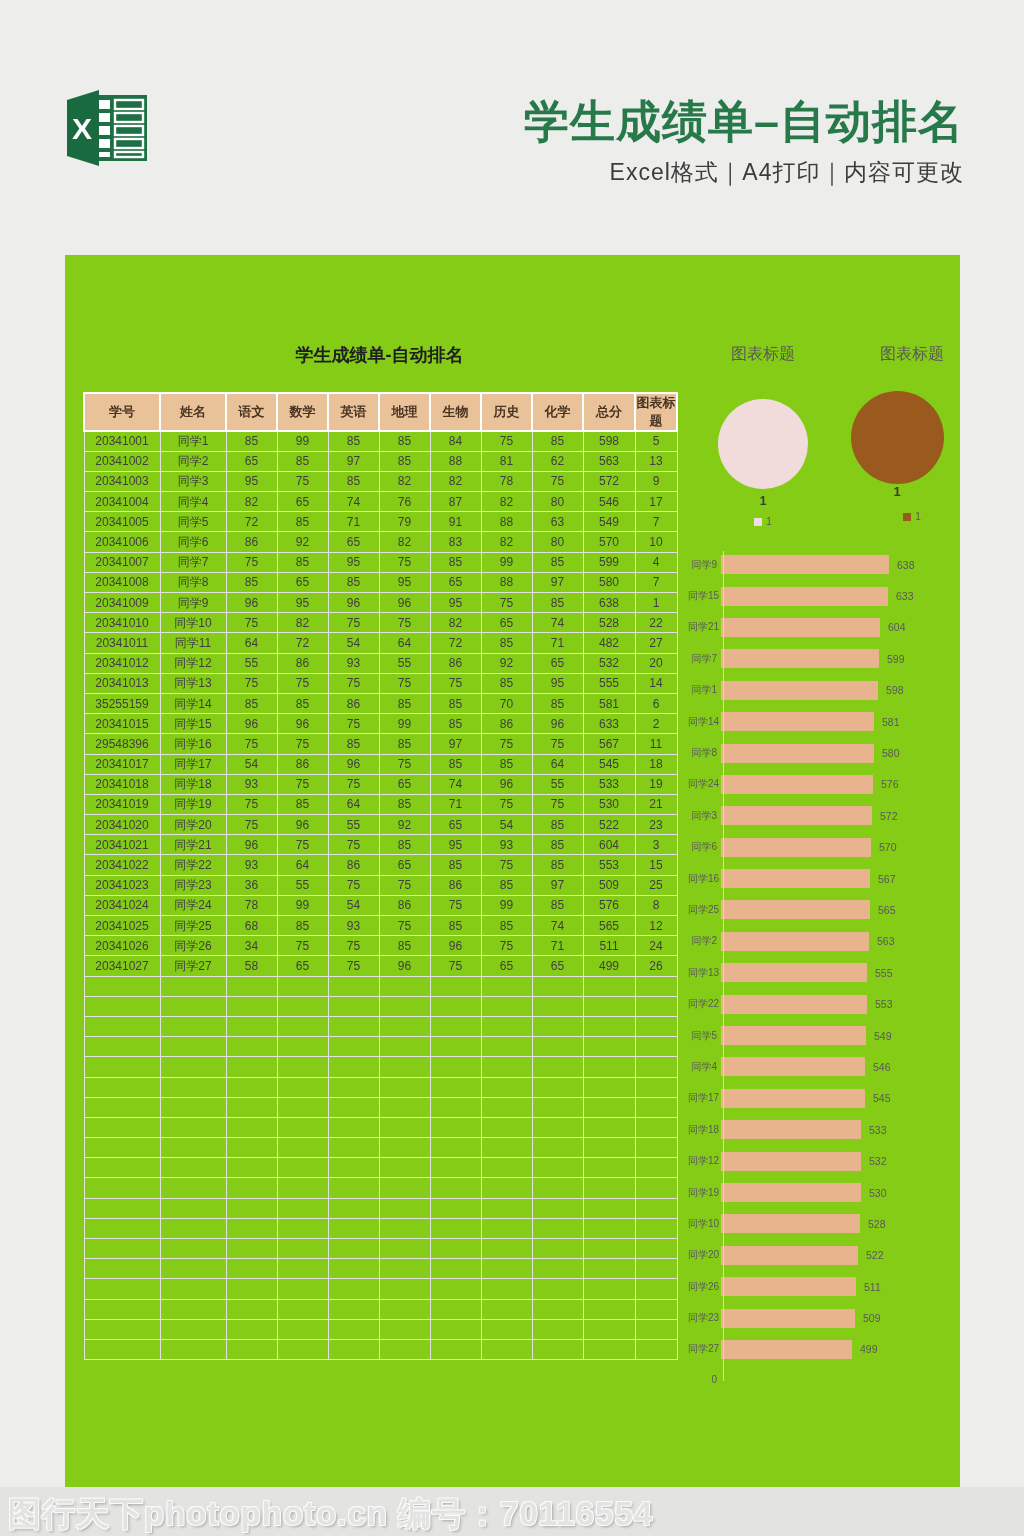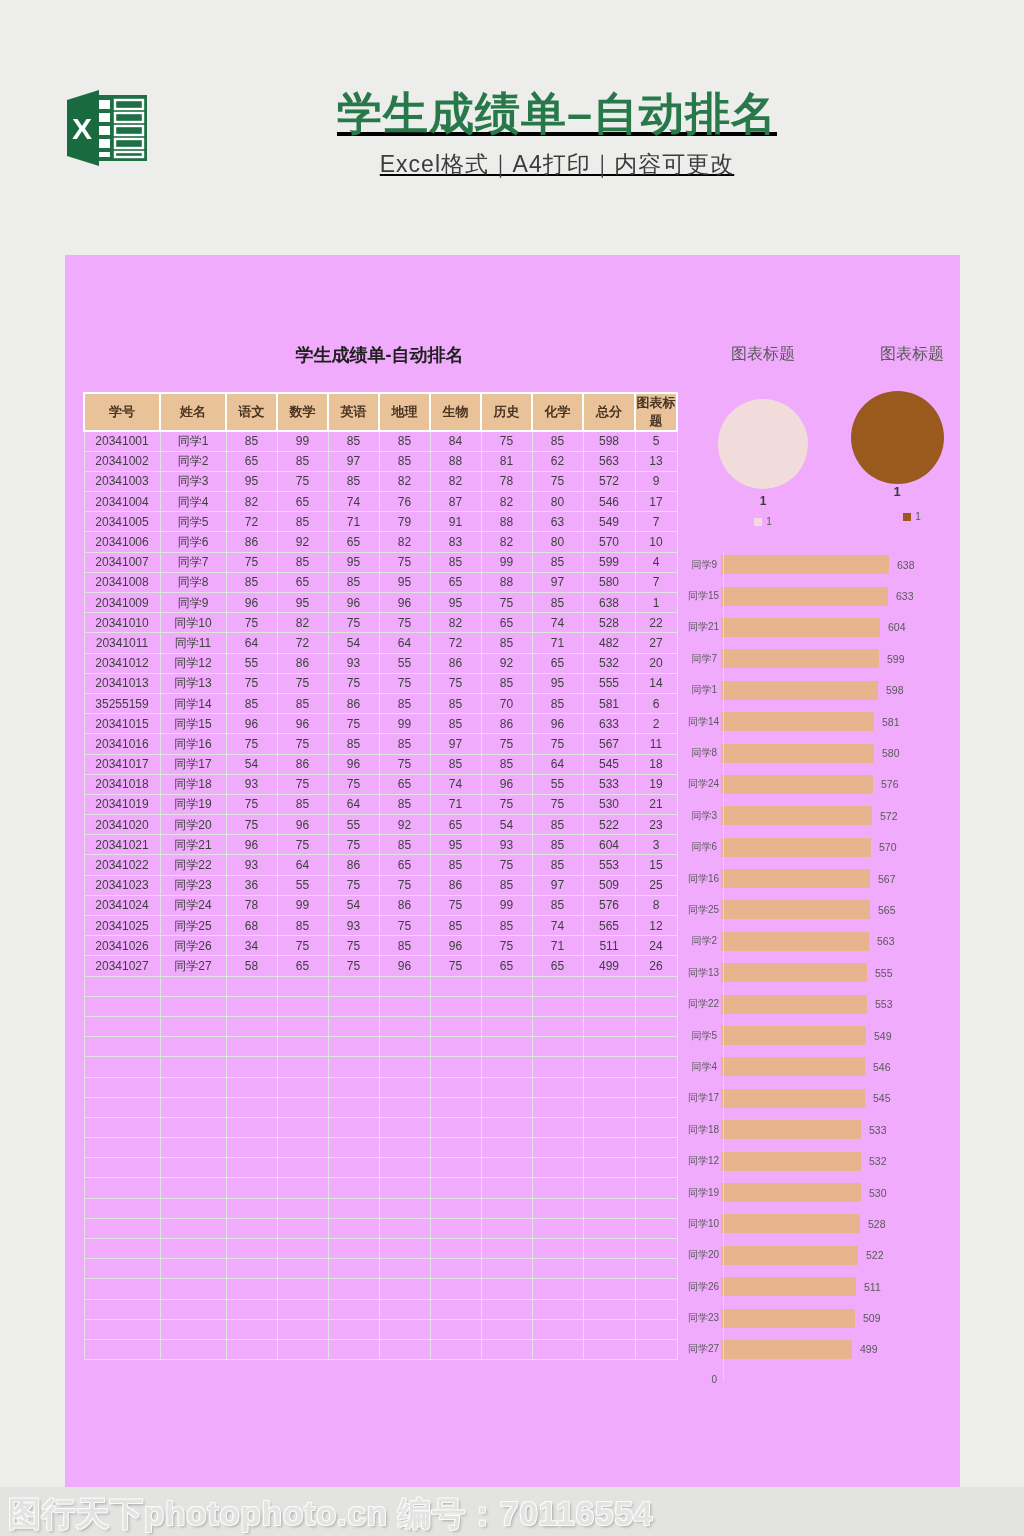--- a/index.html
+++ b/index.html
@@ -5,25 +5,25 @@
   * { margin:0; padding:0; box-sizing:border-box; }
   html,body { width:1024px; height:1536px; }
   body {
     position:relative;
     background:#ededeb;
     font-family:"Liberation Sans","DejaVu Sans",sans-serif;
     overflow:hidden;
   }
   
   .header-logo { position:absolute; left:65px; top:88px; width:84px; height:80px; }
-  .header-text { position:absolute; left:150px; top:88px; width:814px; text-align:center;text-decoration:underline; }
+  .header-text { position:absolute; left:150px; top:96px; width:814px; text-align:right; }
   .header-title { font-size:45px; font-weight:bold; color:#27794a; letter-spacing:1px; line-height:1.15; }
   .header-subtitle { margin-top:9px; font-size:23px; color:#3c3c3c; letter-spacing:1px; }
   
-  .page { position:absolute; left:65px; top:255px; width:895px; height:1233px; background:#f0abfc; }
+  .page { position:absolute; left:65px; top:255px; width:895px; height:1233px; background:#84cc16; }
   .sheet-title { position:absolute; left:18px; top:88px; width:593px; text-align:center;
                  font-size:18px; font-weight:bold; color:#1f1f1f; }
   
   .grades-table { position:absolute; left:18px; top:137px; width:593px;
                   border-collapse:collapse; table-layout:fixed; }
   .grades-table th {
     background:#eac29a; color:#4a3523; font-size:13px; font-weight:600;
     height:27px; border:2px solid #ffffff; text-align:center;
   }
   .grades-table td {
@@ -300,21 +300,21 @@
           <td>96</td>
           <td>75</td>
           <td>99</td>
           <td>85</td>
           <td>86</td>
           <td>96</td>
           <td>633</td>
           <td>2</td>
         </tr>
         <tr>
-          <td>20341016</td>
+          <td>29548396</td>
           <td>同学16</td>
           <td>75</td>
           <td>75</td>
           <td>85</td>
           <td>85</td>
           <td>97</td>
           <td>75</td>
           <td>75</td>
           <td>567</td>
           <td>11</td>

